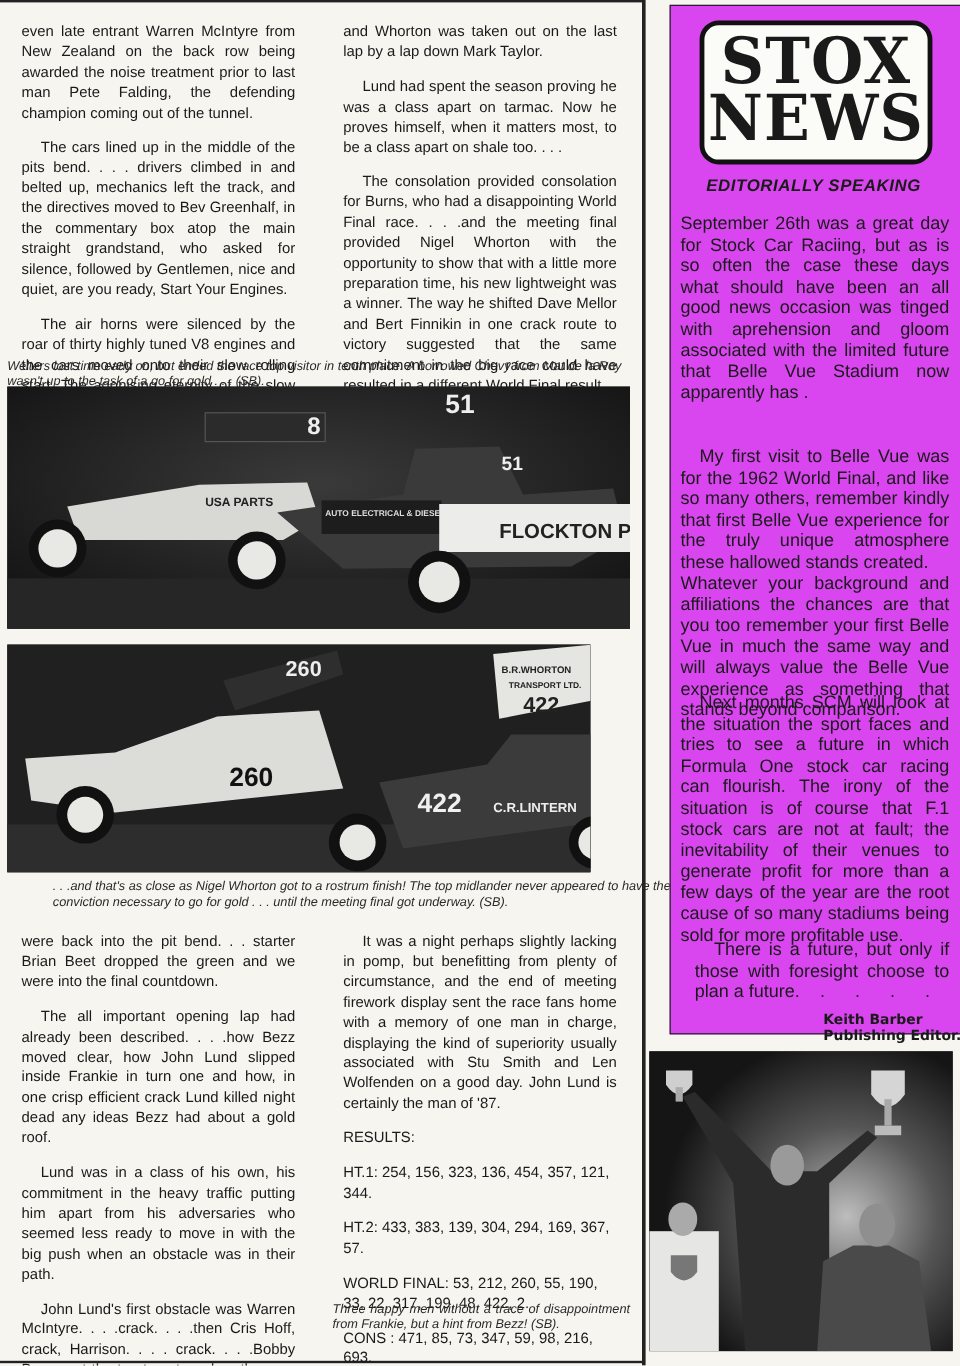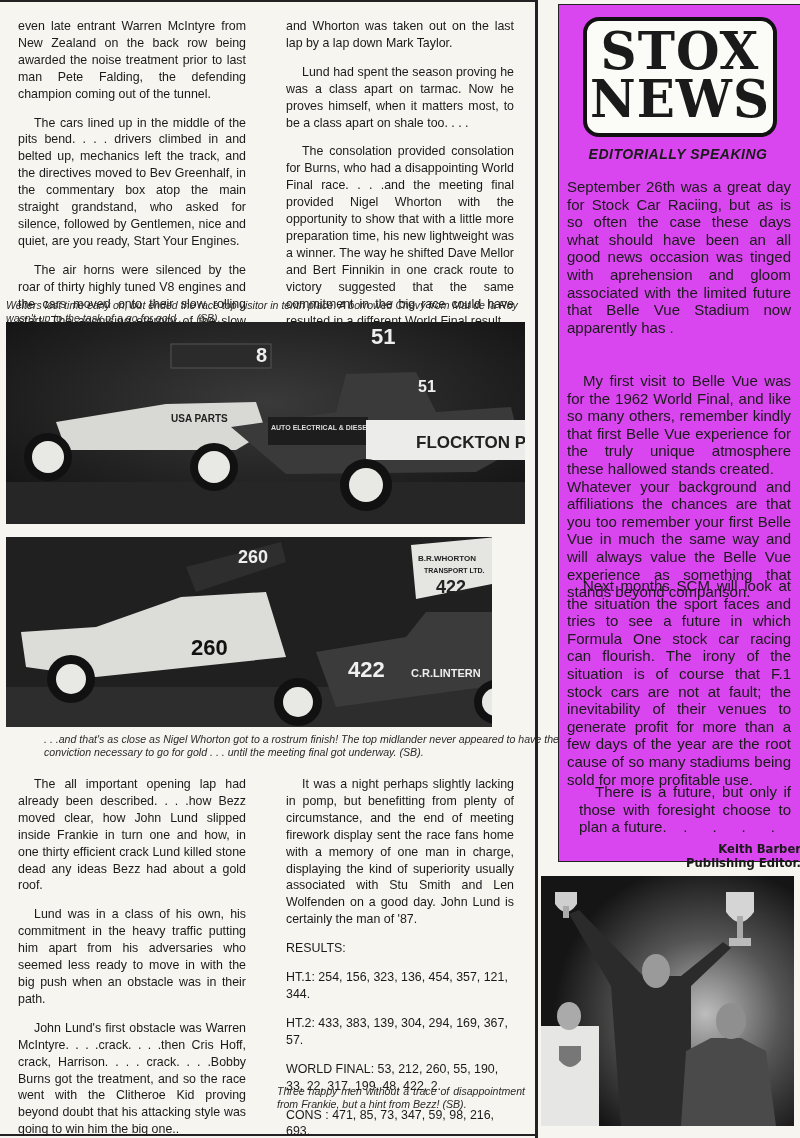--- a/index.html
+++ b/index.html
@@ -24,21 +24,21 @@
   .hrule { position:absolute; background:#222; height:2px; }
   #sidebar { position:absolute; left:558px; top:4px; width:238px; height:856px; border:1.5px solid #222; background:#d946ef;padding-left:16px; }
   #logo { position:absolute; left:24px; top:12px; width:186px; height:112px; border:4px solid #111; border-radius:16px; background:#fbfbf7;
           text-align:center; font-family:"DejaVu Serif", serif; font-weight:bold; font-size:50px; line-height:48px; letter-spacing:1px; }
   #logo div { transform:scaleY(1.06); }
   #ed-head { position:absolute; left:0; top:141px; width:238px; text-align:center; font-weight:bold; font-size:14px; letter-spacing:0.5px;font-style:italic; }
   .edtxt { position:absolute; left:8px; width:224px; font-size:15px; line-height:17.6px; text-align:justify; }
   .edtxt p { margin:0; }
   .edtxt p.ind { text-indent:16px; }
   #ed1 { top:173px; } #ed2 { top:342px;margin-top:25px; } #ed3 { top:572px; } #ed4 { top:778px; }
-  #sig { position:absolute; right:12px; top:837px; text-align:right; font-weight:bold; font-size:11.6px; line-height:14px; font-family:"DejaVu Sans", sans-serif; }
+  #sig { position:absolute; right:12px; top:837px; font-weight:bold; font-size:11.6px; line-height:14px; font-family:"DejaVu Sans", sans-serif; }
   svg text { font-family:"Liberation Sans", sans-serif; font-weight:bold; }
 </style>
 </head>
 <body>
 
 <div class="hrule" style="left:0;top:0;width:535px;height:2px;"></div>
 <div class="vrule" style="left:535px;top:0;height:1138px;width:3px;"></div>
 <div class="hrule" style="left:0;top:1134px;width:535px;"></div>
 
 <div class="col" id="c1">
@@ -109,21 +109,22 @@
     <circle cx="292" cy="165" r="24" fill="#111"></circle>
       <circle cx="292" cy="165" r="15" fill="#e8e8e4"></circle>
     <circle cx="490" cy="165" r="22" fill="#111"></circle>
       <circle cx="490" cy="165" r="14" fill="#e8e8e4"></circle>
   </svg>
 </div>
 
 <div class="cap" id="cap2">. . .and that's as close as Nigel Whorton got to a rostrum finish! The top midlander never appeared to have the conviction necessary to go for gold . . . until the meeting final got underway. (SB).</div>
 
 <div class="col" id="c1b">
-    <p class="ind">The all important opening lap had already been described. . . .how Bezz moved clear, how John Lund slipped inside Frankie in turn one and how, in one thirty efficient crack Lund killed stone dead any ideas Bezz had about a gold roof.</p>
+    <p>were back into the pit bend. . .   starter Brian Beet dropped the green and we were into the final countdown.</p>
+    <p class="ind">The all important opening lap had already been described. . . .how Bezz moved clear, how John Lund slipped inside Frankie in turn one and how, in one crisp efficient crack Lund killed night dead any ideas Bezz had about a gold roof.</p>
     <p class="ind">Lund was in a class of his own, his commitment in the heavy traffic putting him apart from his adversaries who seemed less ready to move in with the big push when an obstacle was in their path.</p>
     <p class="ind">John Lund's first obstacle was Warren McIntyre. . . .crack. . . .then Cris Hoff, crack, Harrison. . . . crack. . . .Bobby Burns got the treatment, and so the race went with the Clitheroe Kid proving beyond doubt that his attacking style was going to win him the big one..</p>
     <p class="ind">For most of the race the order was Wainman, Berresford, Whorton, Wolfenden, Finnikin. . . . until Bert moved past the below par 190 car at half distance,</p>
   </div>
 <div class="col" id="c2b">
   <div id="c2b-paras">
       <p class="ind">It was a night perhaps slightly lacking in pomp, but benefitting from plenty of circumstance, and the end of meeting firework display sent the race fans home with a memory of one man in charge, displaying the kind of superiority usually associated with Stu Smith and Len Wolfenden on a good day. John Lund is certainly the man of '87.</p>
     </div>
   <div style="text-align:left;">
     <p>RESULTS:</p>

